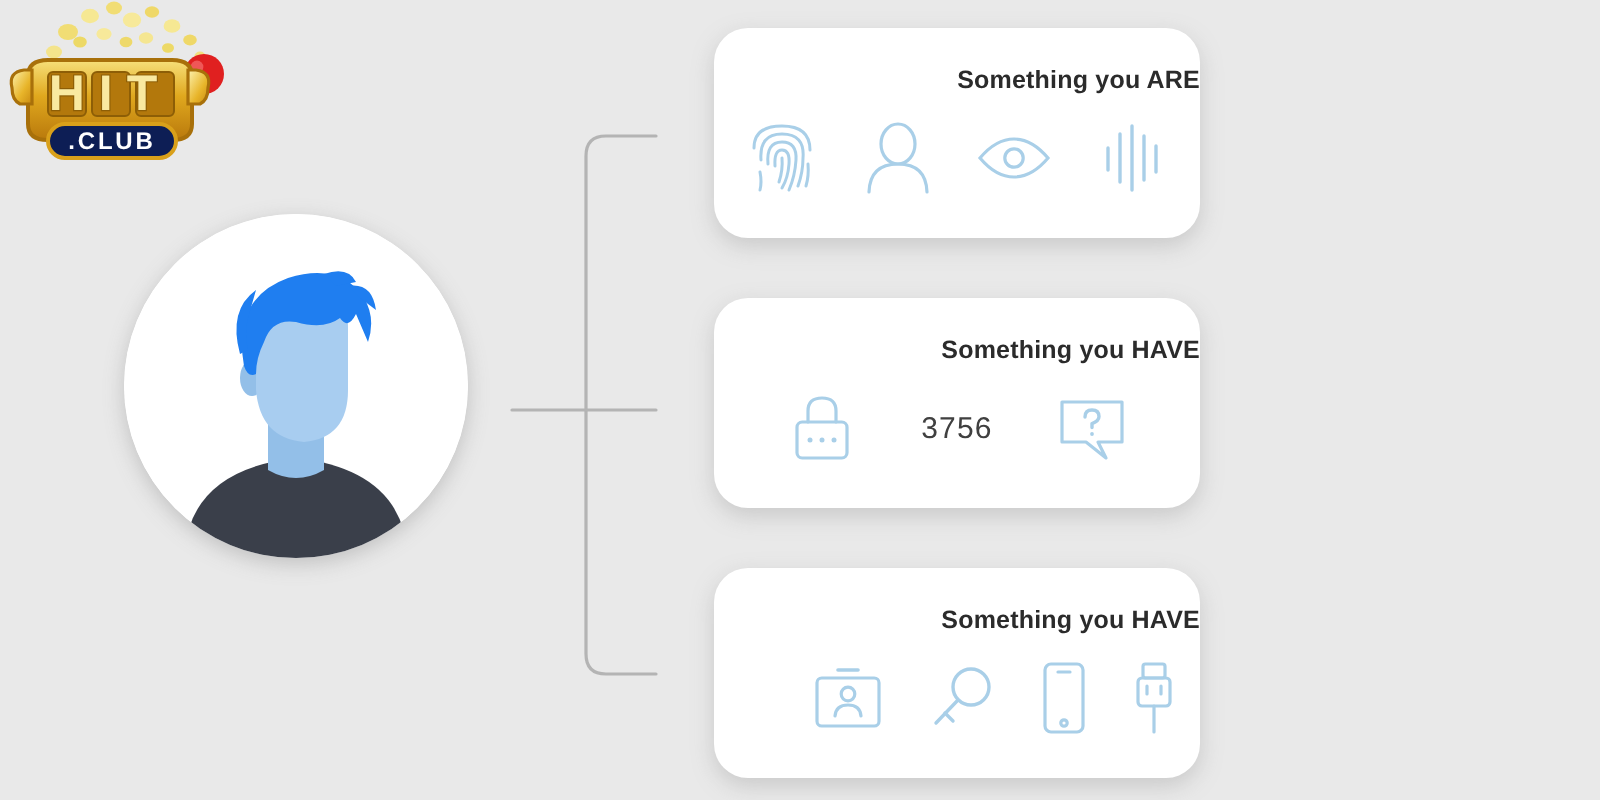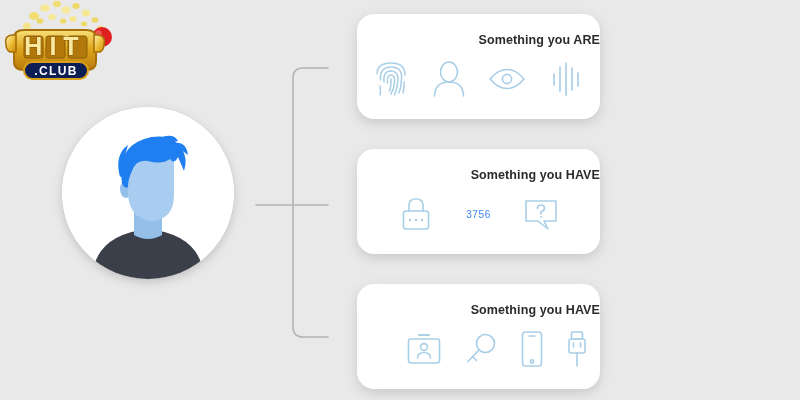--- a/index.html
+++ b/index.html
@@ -76,23 +76,23 @@
   }
   .icon-row.know { gap: 30px; }
   .icon-slot {
     display: flex;
     align-items: center;
     justify-content: center;
     width: 40px; height: 40px;
   }
   .icon-slot svg { display: block; }
   .pin-text {
-    font-size: 10px;
+    font-size: 15px;
     font-weight: 400;
-    color: #3b82f6;
+    color: #404040;
     letter-spacing: 0.6px;
   }
 </style>
 </head>
 <body>
 
 <div id="stage">
 
   <div id="logo">
     <svg width="122" height="82" viewBox="0 0 122 82" xmlns="http://www.w3.org/2000/svg">

